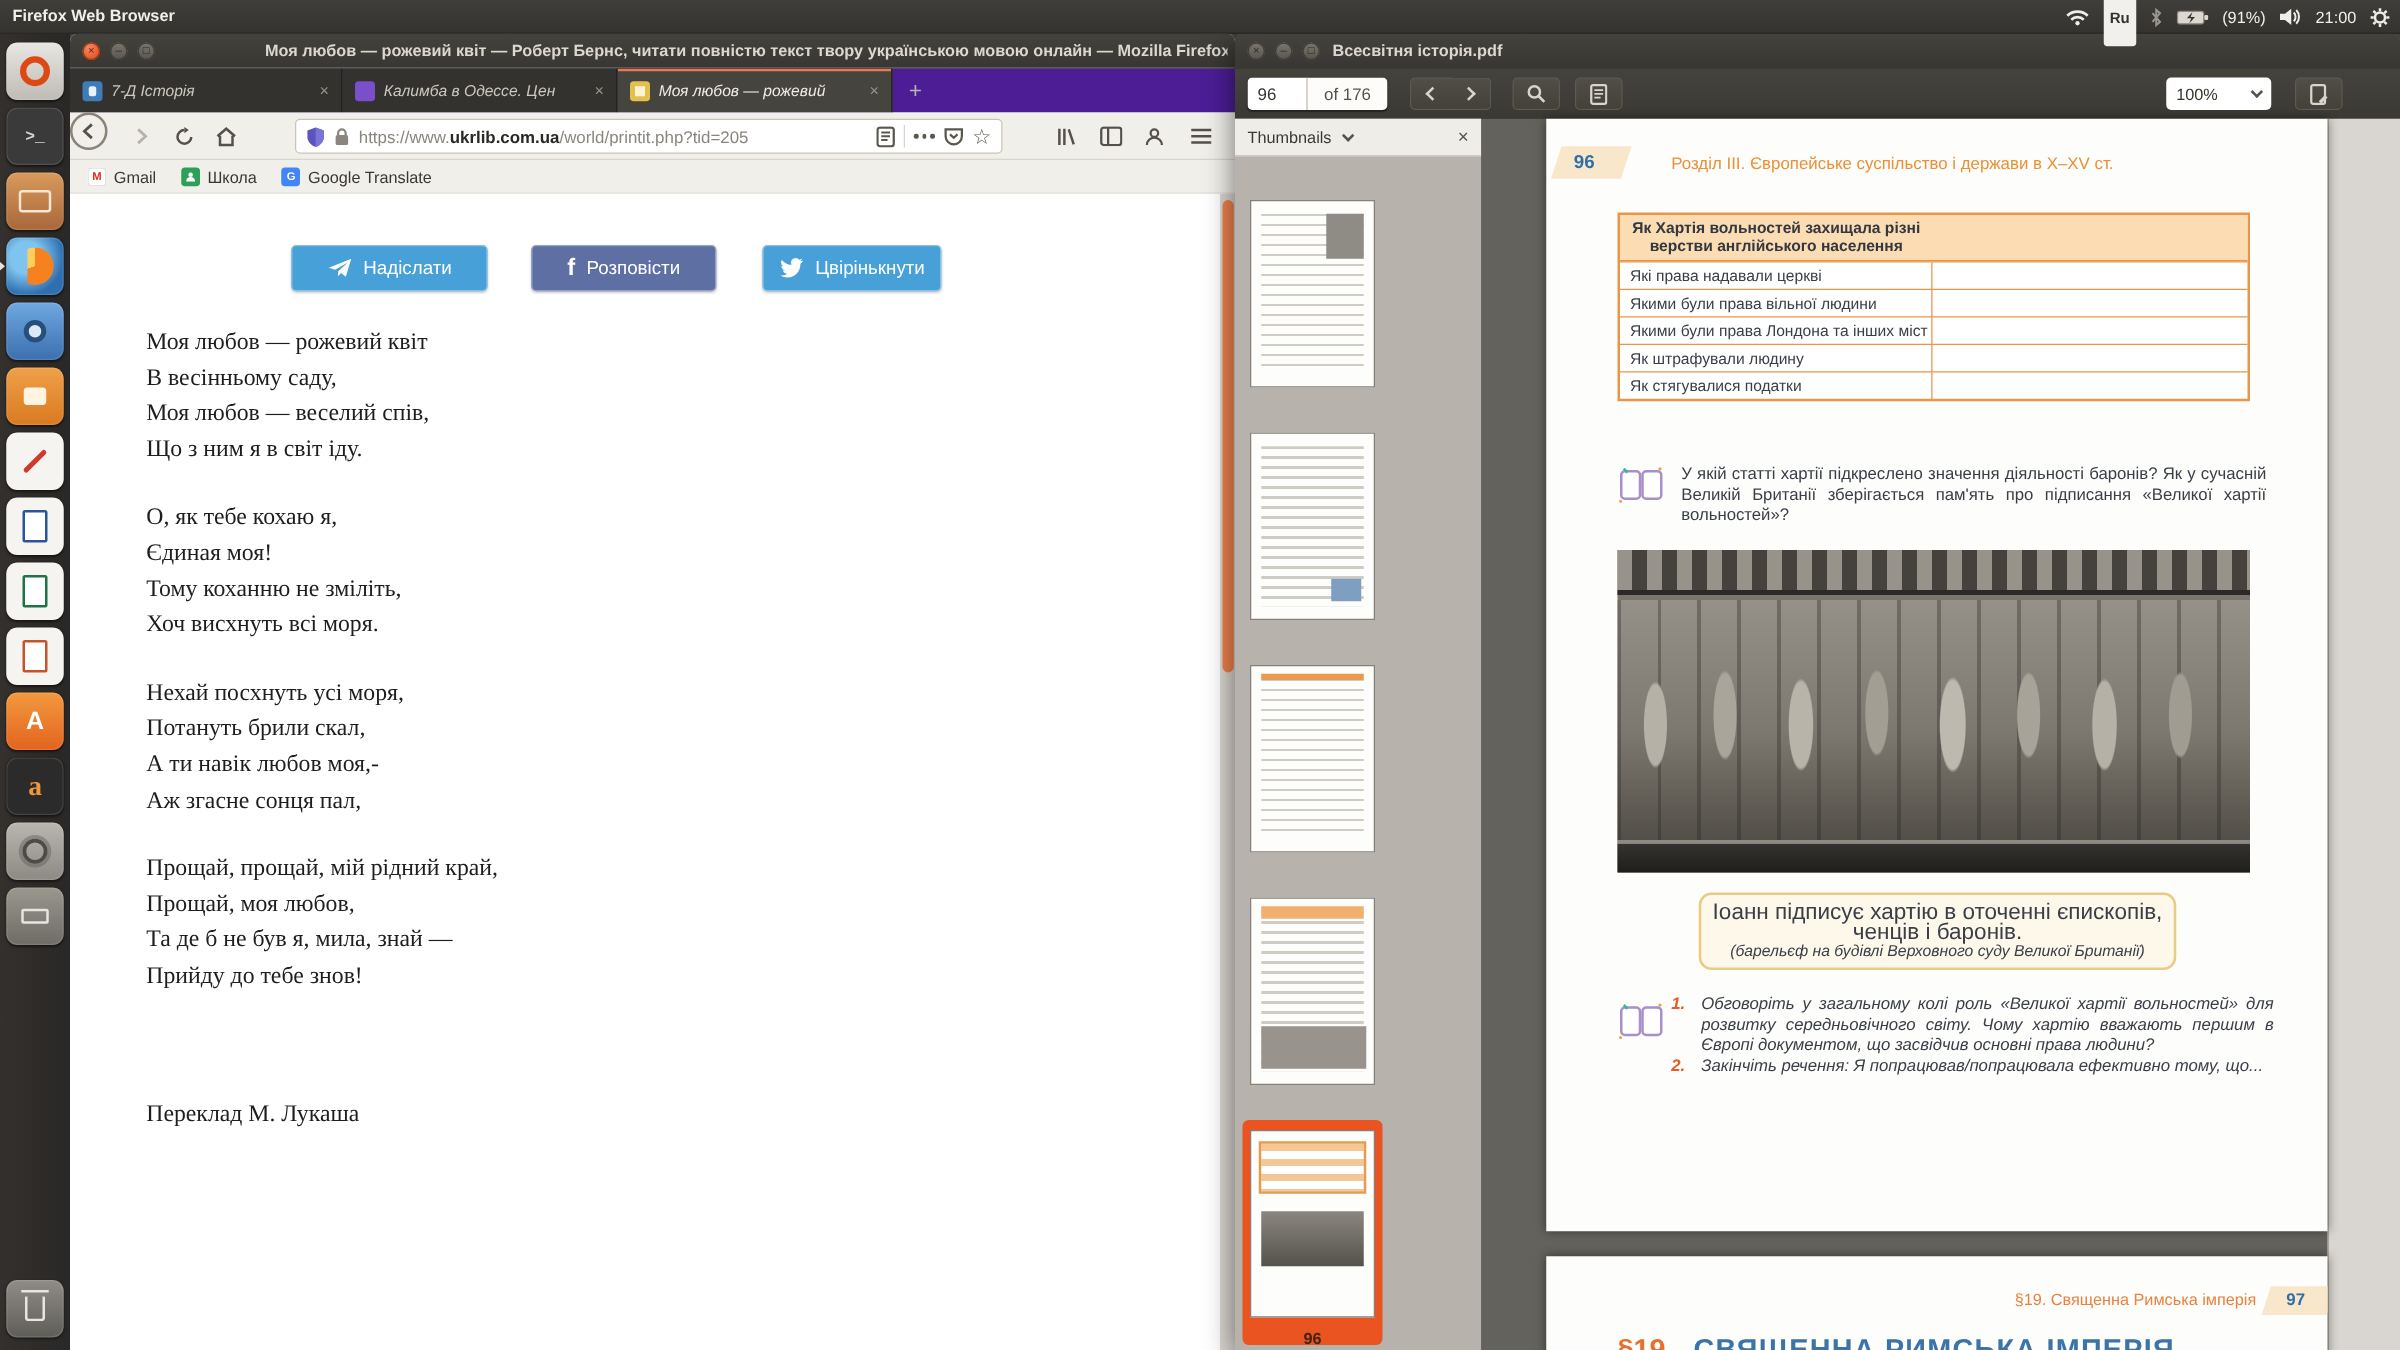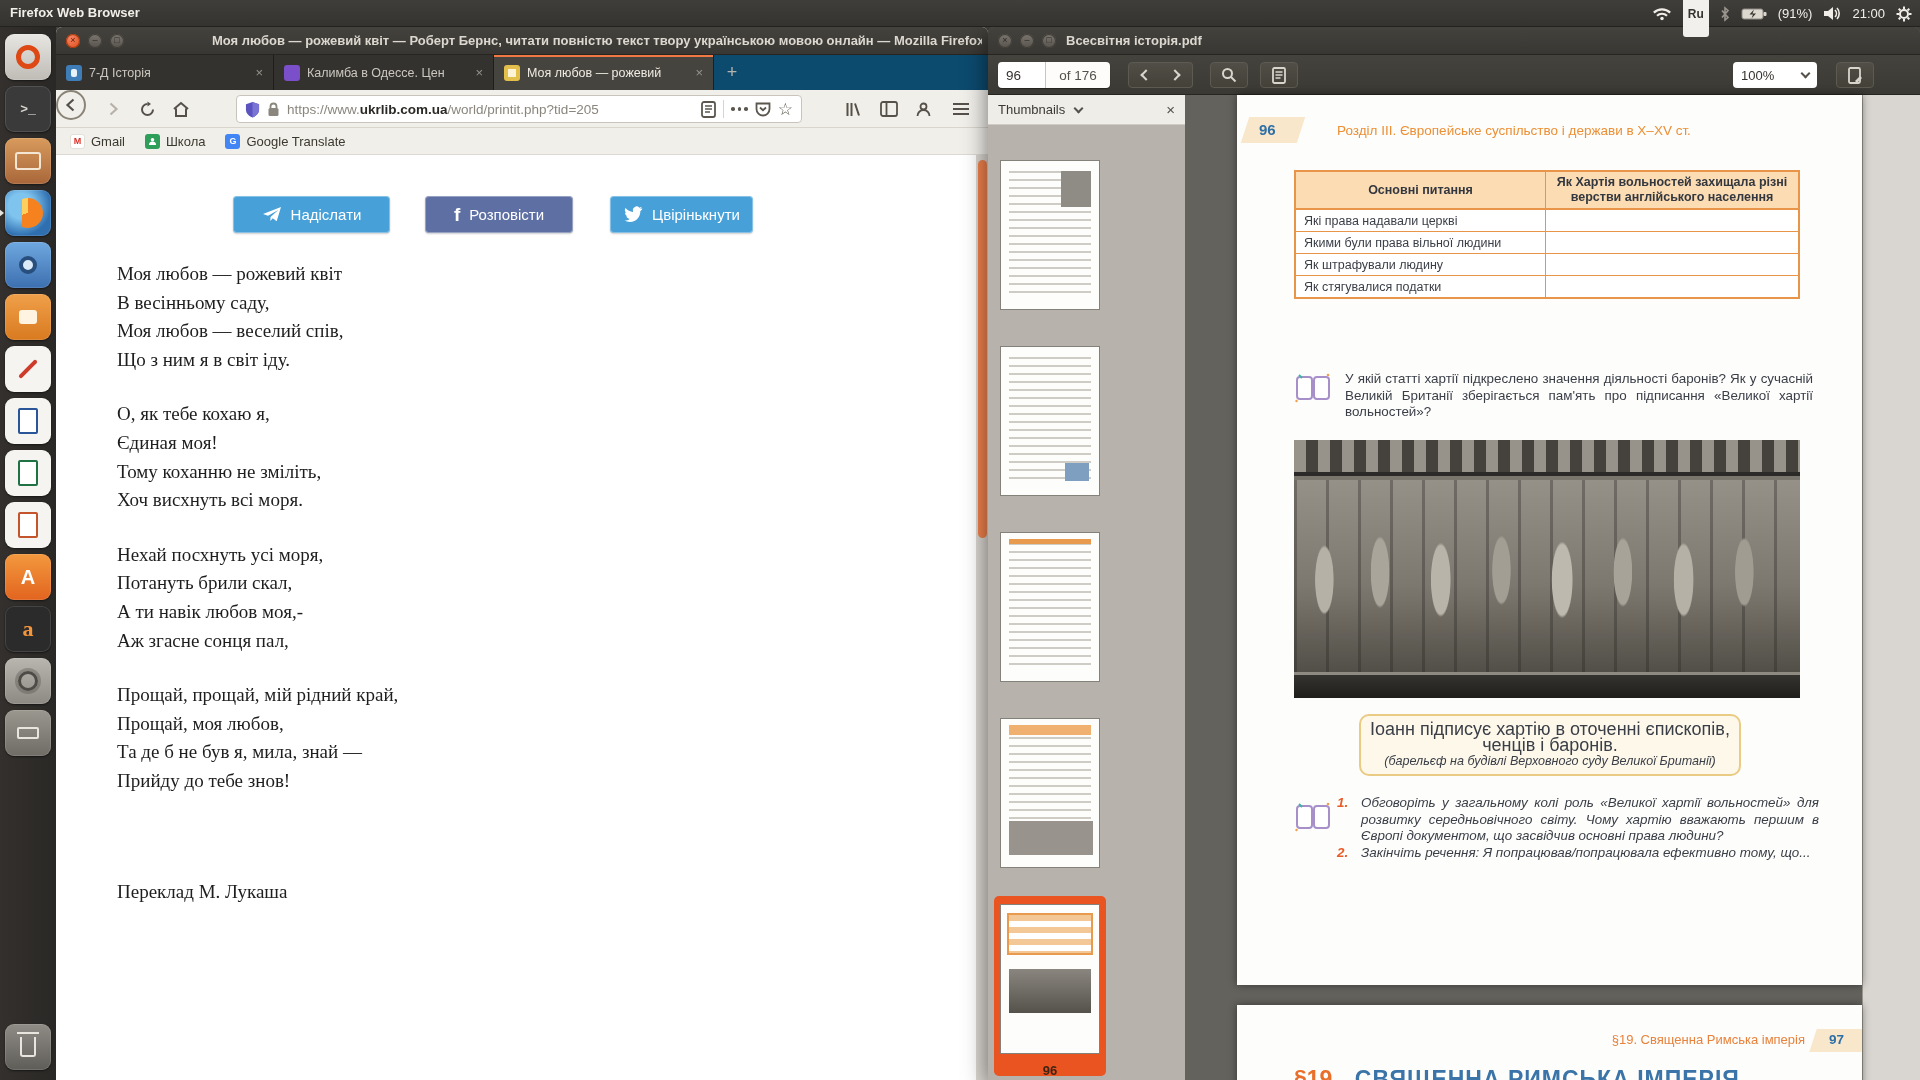--- a/index.html
+++ b/index.html
@@ -64,21 +64,21 @@
     background:linear-gradient(#44423d,#393733); border-bottom:1px solid #26251f; }
   .winbtns { position:absolute; left:10px; top:7px; display:flex; gap:8px; }
   .wbtn { width:14px; height:14px; border-radius:50%; font-size:9px; line-height:13px; text-align:center; }
   .wbtn.close-f { background:radial-gradient(circle at 35% 30%, #f58563, #dd4814); color:#5d1d06; box-shadow:inset 0 0 0 1px #a33a10; }
   .wbtn.gray { background:linear-gradient(#7b776f,#57544d); color:#2b2a26; box-shadow:inset 0 0 0 1px #403d38; }
   .titletext { position:absolute; top:6px; font-size:13px; font-weight:bold; color:#dcd8d0; white-space:nowrap; }
 
   
   #ffwin { left:56px; top:27px; width:932px; height:1053px; }
   #ff-title { left:156px; max-width:770px; overflow:hidden; }
-  #ff-tabbar { position:absolute; left:0; top:28px; right:0; height:35px; background:#0c4a6e; display:flex; }
+  #ff-tabbar { position:absolute; left:0; top:28px; right:0; height:35px; background:#4c1d95; display:flex;font-style:italic; }
   .tab { height:35px; display:flex; align-items:center; gap:7px; padding:0 8px 0 10px;
     background:#33322e; border-right:1px solid #1f1e1b; color:#ccc8c0; font-size:12.5px; }
   .tab .fav { width:16px; height:16px; border-radius:3px; flex:none; position:relative; }
   .fav-hist { background:#3e7db8; } .fav-hist::after { content:""; position:absolute; left:5px; top:4px; width:6px; height:8px; background:#e8f0f8; border-radius:2px; }
   .fav-kal { background:#7a4fc9; }
   .fav-poem { background:#e3c04c; } .fav-poem::after { content:""; position:absolute; left:4px; top:4px; width:8px; height:8px; background:#fdf4d8; }
   .tab-label { flex:1; white-space:nowrap; overflow:hidden; text-overflow:ellipsis; }
   .tab-close { color:#97938b; font-size:13px; padding:0 2px; }
   .tab.active { background:#46443e; color:#f0ece4; box-shadow:inset 0 2px 0 #f07845; }
   #tab-1 { width:218px; } #tab-2 { width:220px; } #tab-3 { width:220px; }
@@ -619,32 +619,35 @@
 
         <div class="pdf-page" id="page96">
           <div id="p96-head">
             <div class="pg-badge" id="p96-badge-bg"></div>
             <div id="p96-num">96</div>
             <div id="p96-chapter">Розділ III. Європейське суспільство і держави в X–XV ст.</div>
           </div>
 
           <div id="p96-table">
             <div class="tbl-hrow">
-              <div class="tbl-hcell c1">Основні питання</div>
               <div class="tbl-hcell">Як Хартія вольностей захищала різні верстви англійського населення</div>
             </div>
             <div class="tbl-row">
                 <div class="tbl-cell c1">Які права надавали церкві</div>
                 <div class="tbl-cell"></div>
               </div>
             <div class="tbl-row">
                 <div class="tbl-cell c1">Якими були права вільної людини</div>
                 <div class="tbl-cell"></div>
               </div>
             <div class="tbl-row">
+                <div class="tbl-cell c1">Якими були права Лондона та інших міст</div>
+                <div class="tbl-cell"></div>
+              </div>
+            <div class="tbl-row">
                 <div class="tbl-cell c1">Як штрафували людину</div>
                 <div class="tbl-cell"></div>
               </div>
             <div class="tbl-row">
                 <div class="tbl-cell c1">Як стягувалися податки</div>
                 <div class="tbl-cell"></div>
               </div>
           </div>
 
           <svg class="book-ico" style="position:absolute;left:58px;top:278px" viewBox="0 0 36 30">

